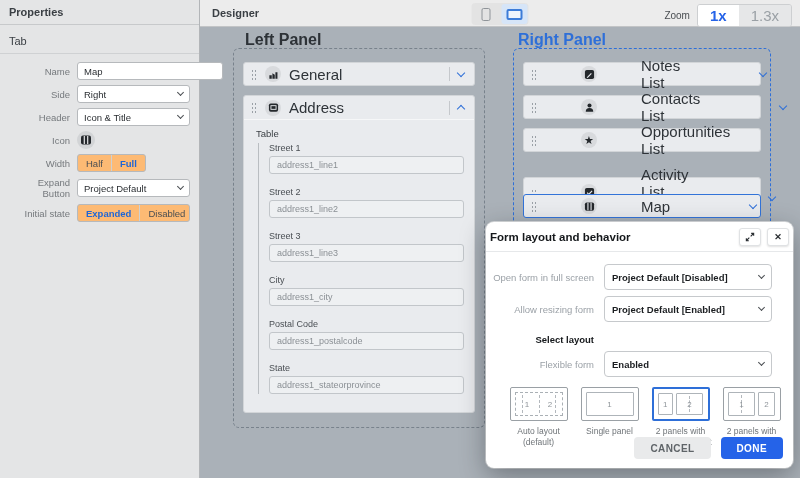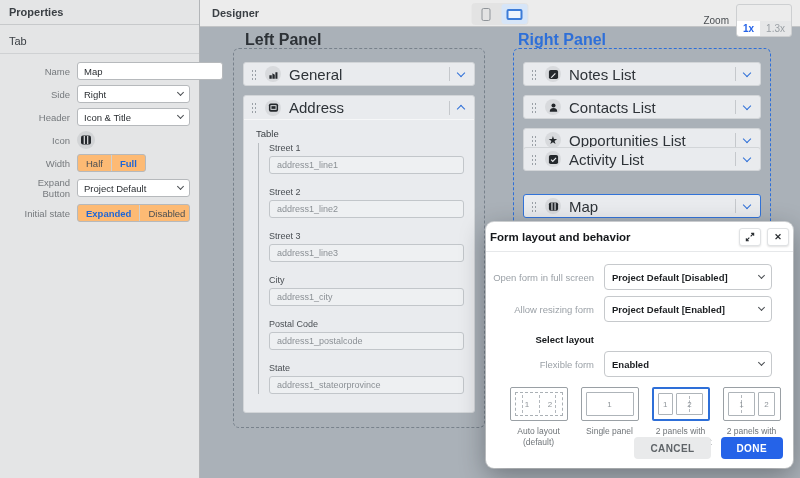--- a/index.html
+++ b/index.html
@@ -26,35 +26,35 @@
   .dz-bar { position:absolute; left:200px; top:0; width:600px; height:27px; background:#ececec; border-bottom:1px solid #c2c4c6; display:flex; align-items:center; }
   .dz-title { font-size:11px; font-weight:bold; color:#3a3f44; margin-left:12px; }
   .dev-toggle { position:absolute; left:50%; top:3px; transform:translateX(-50%); display:flex; gap:3px; background:#e3e3e3; border-radius:4px; padding:1px; }
   .dev-btn { width:26px; height:20px; display:flex; align-items:center; justify-content:center; border-radius:3px; cursor:pointer; }
   .ph-ic { width:9px; height:13px; border:1.5px solid #8f9499; border-radius:2px; }
   .dev-btn.sel { background:#d6e5f8; }
   .tb-ic { width:16px; height:11px; border:2px solid #3c7cd8; border-radius:2px; background:#eef4fc; }
   .zoom-box { position:absolute; right:8px; top:4px; display:flex; align-items:center; gap:7px; }
   .zoom-label { font-size:10px; color:#4a4e52; }
   .zoom-group { display:flex; border:1px solid #cdcfd1; border-radius:3px; overflow:hidden; }
-  .zoom-opt { padding:2px 6px; font-size:10px; cursor:pointer;margin-top:16px; }
+  .zoom-opt { padding:2px 12px; font-size:15px; cursor:pointer; }
   .zoom-opt.sel { background:#fff; color:#2563e8; font-weight:bold; }
   .zoom-opt.unsel { background:#e6e7e8; color:#9aa0a5; }
 
   
   .panel-label { position:absolute; font-size:16px; font-weight:bold; }
   .panel-label.left { left:245px; top:31px; color:#2d3237; }
   .panel-label.right { left:518px; top:31px; color:#2e6fd8; }
   .dash-box { position:absolute; border-radius:6px; }
   .dash-box.left { left:233px; top:48px; width:252px; height:380px; border:1px dashed #78828c; }
   .dash-box.right { left:513px; top:48px; width:258px; height:382px; border:1px dashed #2e6fd8; }
 
   .card-row { position:absolute; height:24px; background:#e9ebee; border:1px solid #d2d5d8; border-radius:3px; display:flex; align-items:center; padding:0 7px; cursor:pointer; }
   .card-row.lp { left:243px; width:232px; }
-  .card-row.rp { left:523px; width:238px; }
+  .card-row.rp { left:523px; width:238px;gap:36px; }
   .card-row.selected { border:1.5px solid #3273d8; }
   .drag-dots { width:5px; height:11px; flex:none; margin-right:9px; cursor:grab;
     background-image:radial-gradient(circle, #9aa0a6 1px, rgba(0,0,0,0) 1.1px); background-size:3px 4px; background-position:0 0; }
   .row-icon { width:16px; height:16px; border-radius:50%; background:#d8dadd; display:flex; align-items:center; justify-content:center; flex:none; }
   .row-label { font-size:15px; color:#2e3338; margin-left:8px; flex:1; }
   .row-div { width:1px; height:14px; background:#c5c8cc; margin-right:8px; }
   .chev { width:6px; height:6px; border-right:1.8px solid #2e6fd8; border-bottom:1.8px solid #2e6fd8; flex:none; margin-right:3px; cursor:pointer; }
   .chev.down { transform:rotate(45deg); margin-top:-3px; }
   .chev.up { transform:rotate(-135deg); margin-top:3px; }
   .glyph-star { font-size:11px; color:#24282c; line-height:1; }
@@ -277,21 +277,21 @@
   <div class="card-row rp" style="top:128px;">
     <span class="drag-dots"></span>
     <span class="row-icon">
       <span class="glyph-star">★</span>
     </span>
     <span class="row-label">Opportunities List</span>
     <span class="row-div"></span>
     <i class="chev down"></i>
   </div>
 
-  <div class="card-row rp" style="top:147px;">
+  <div class="card-row rp" style="top:177px;align-items:flex-end;">
     <span class="drag-dots"></span>
     <span class="row-icon">
       <svg width="11" height="11" viewBox="0 0 12 12">
         <rect x="1" y="1" width="10" height="10" rx="2" fill="#24282c"></rect>
         <path d="M3.4 6.2 l1.8 1.8 L8.8 4.3" stroke="#e9ebee" stroke-width="1.3" fill="none"></path>
       </svg>
     </span>
     <span class="row-label">Activity List</span>
     <span class="row-div"></span>
     <i class="chev down"></i>

